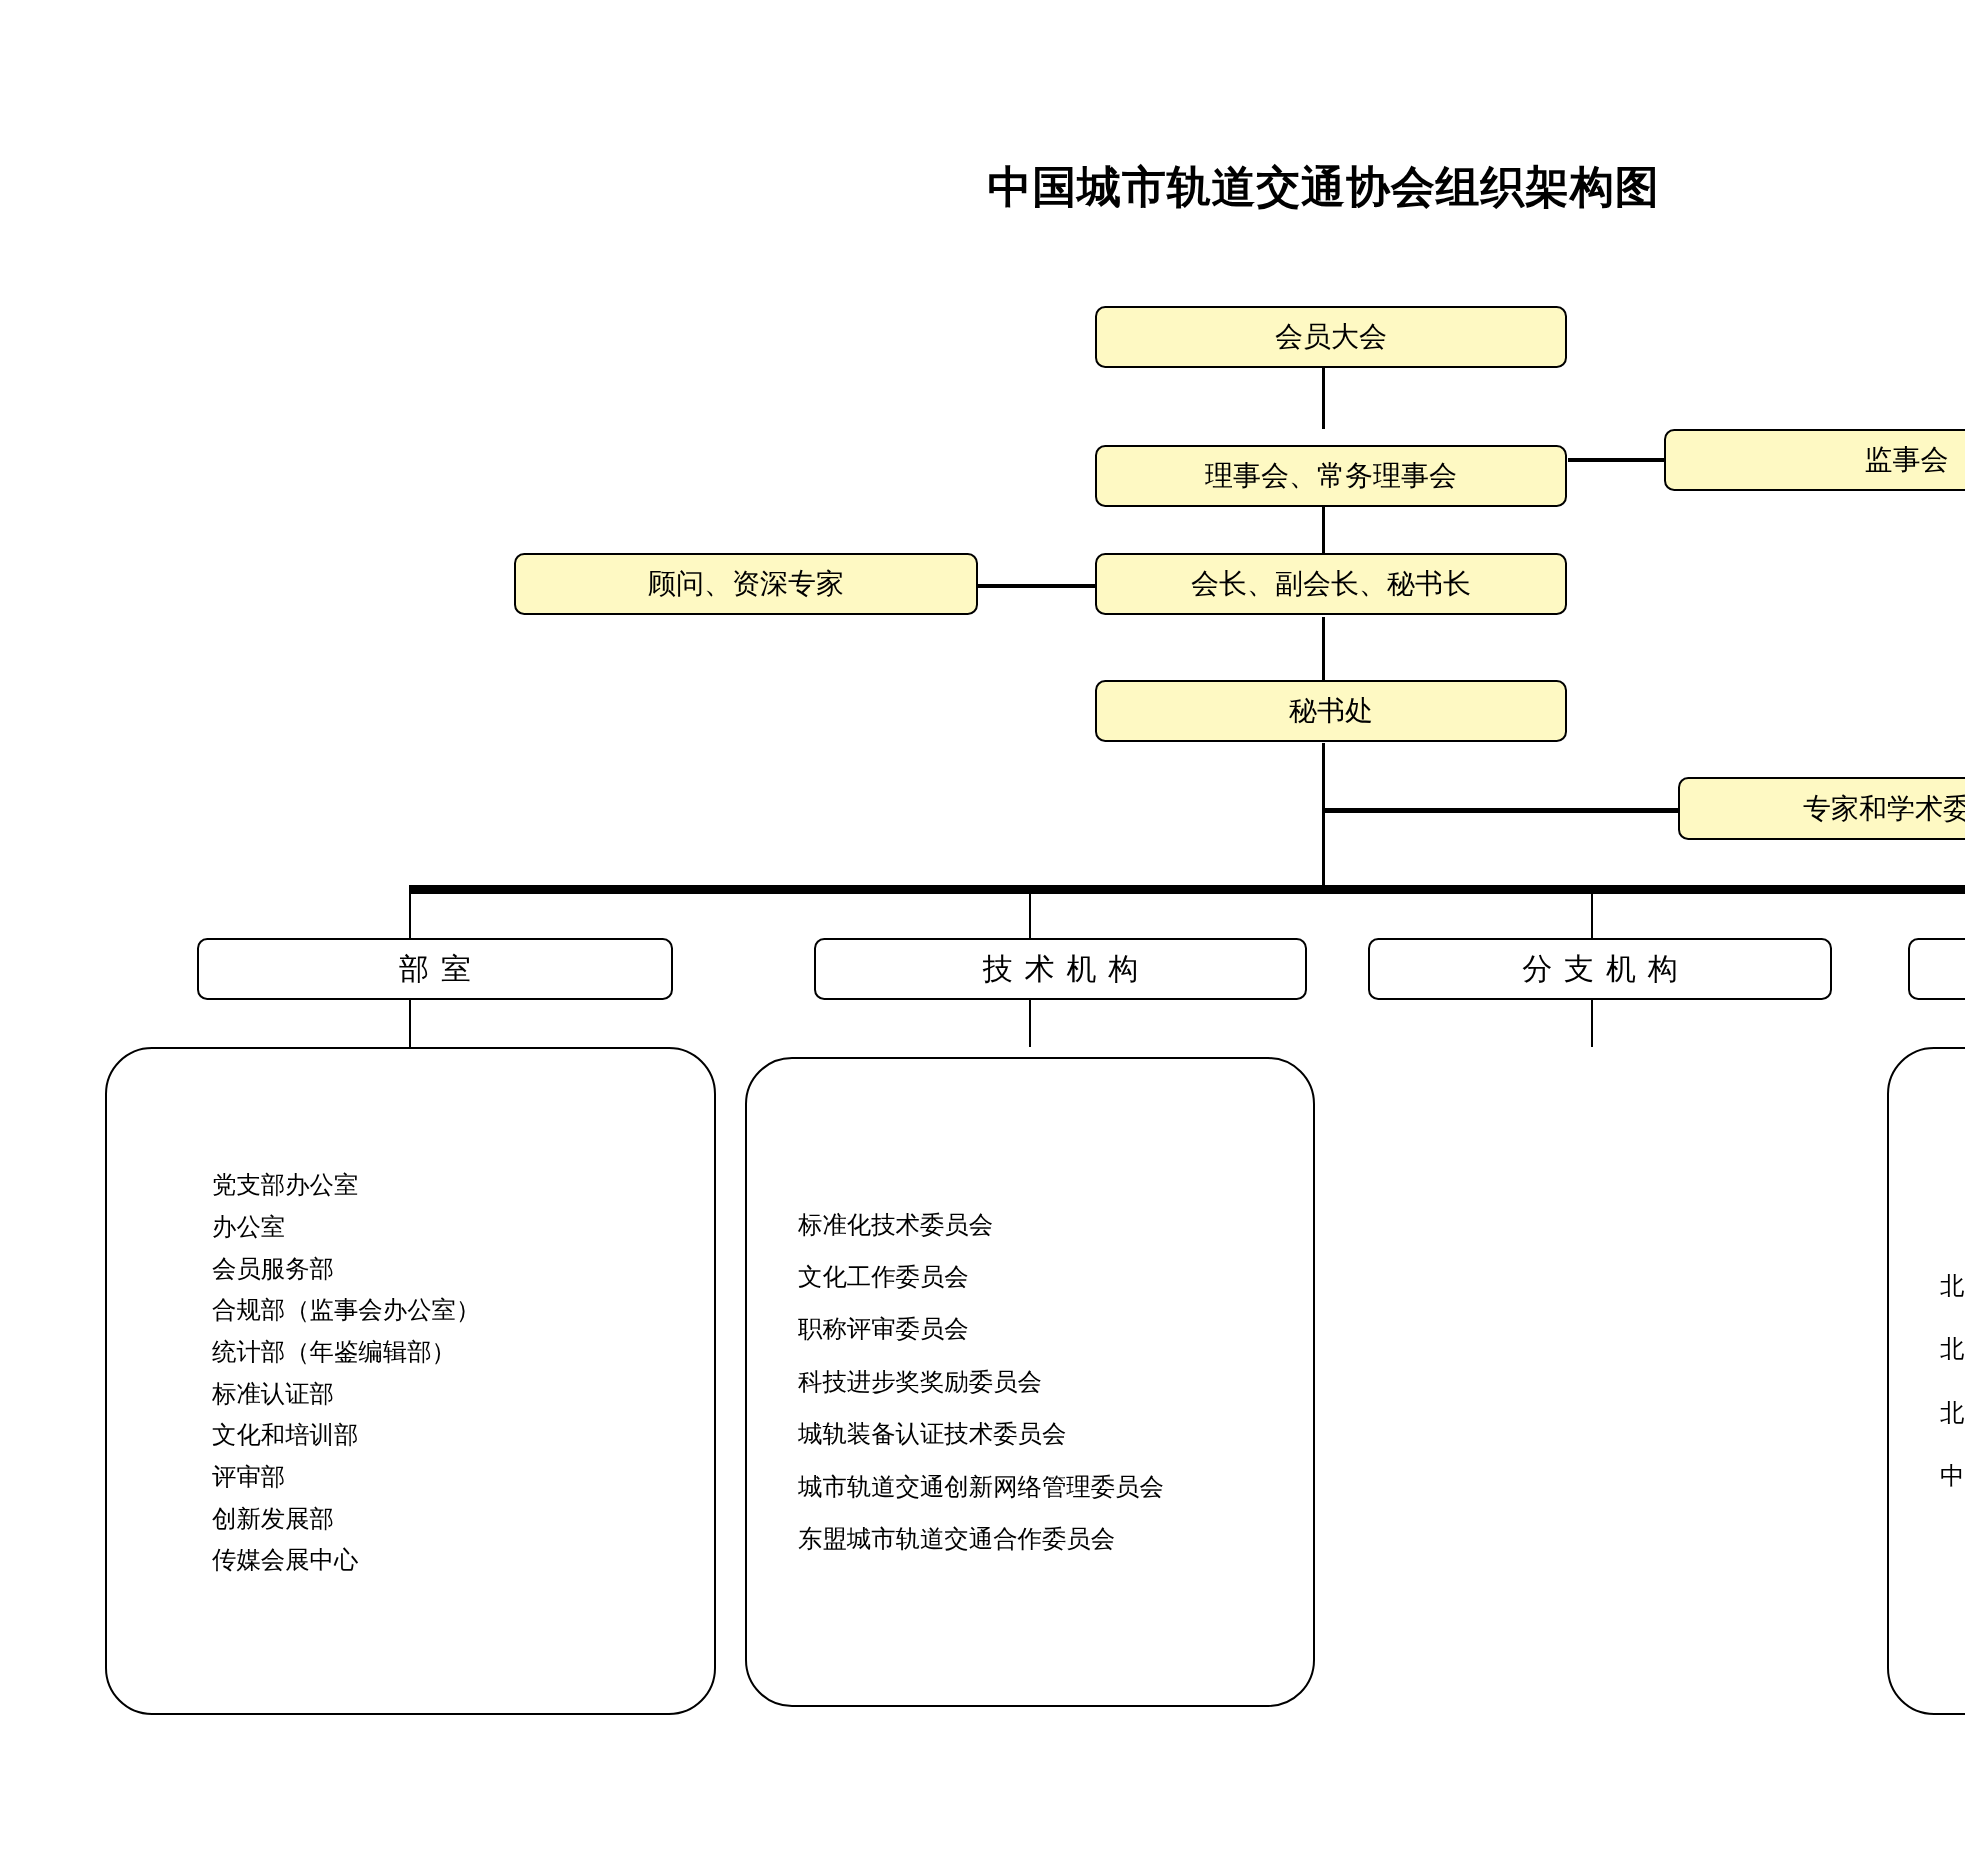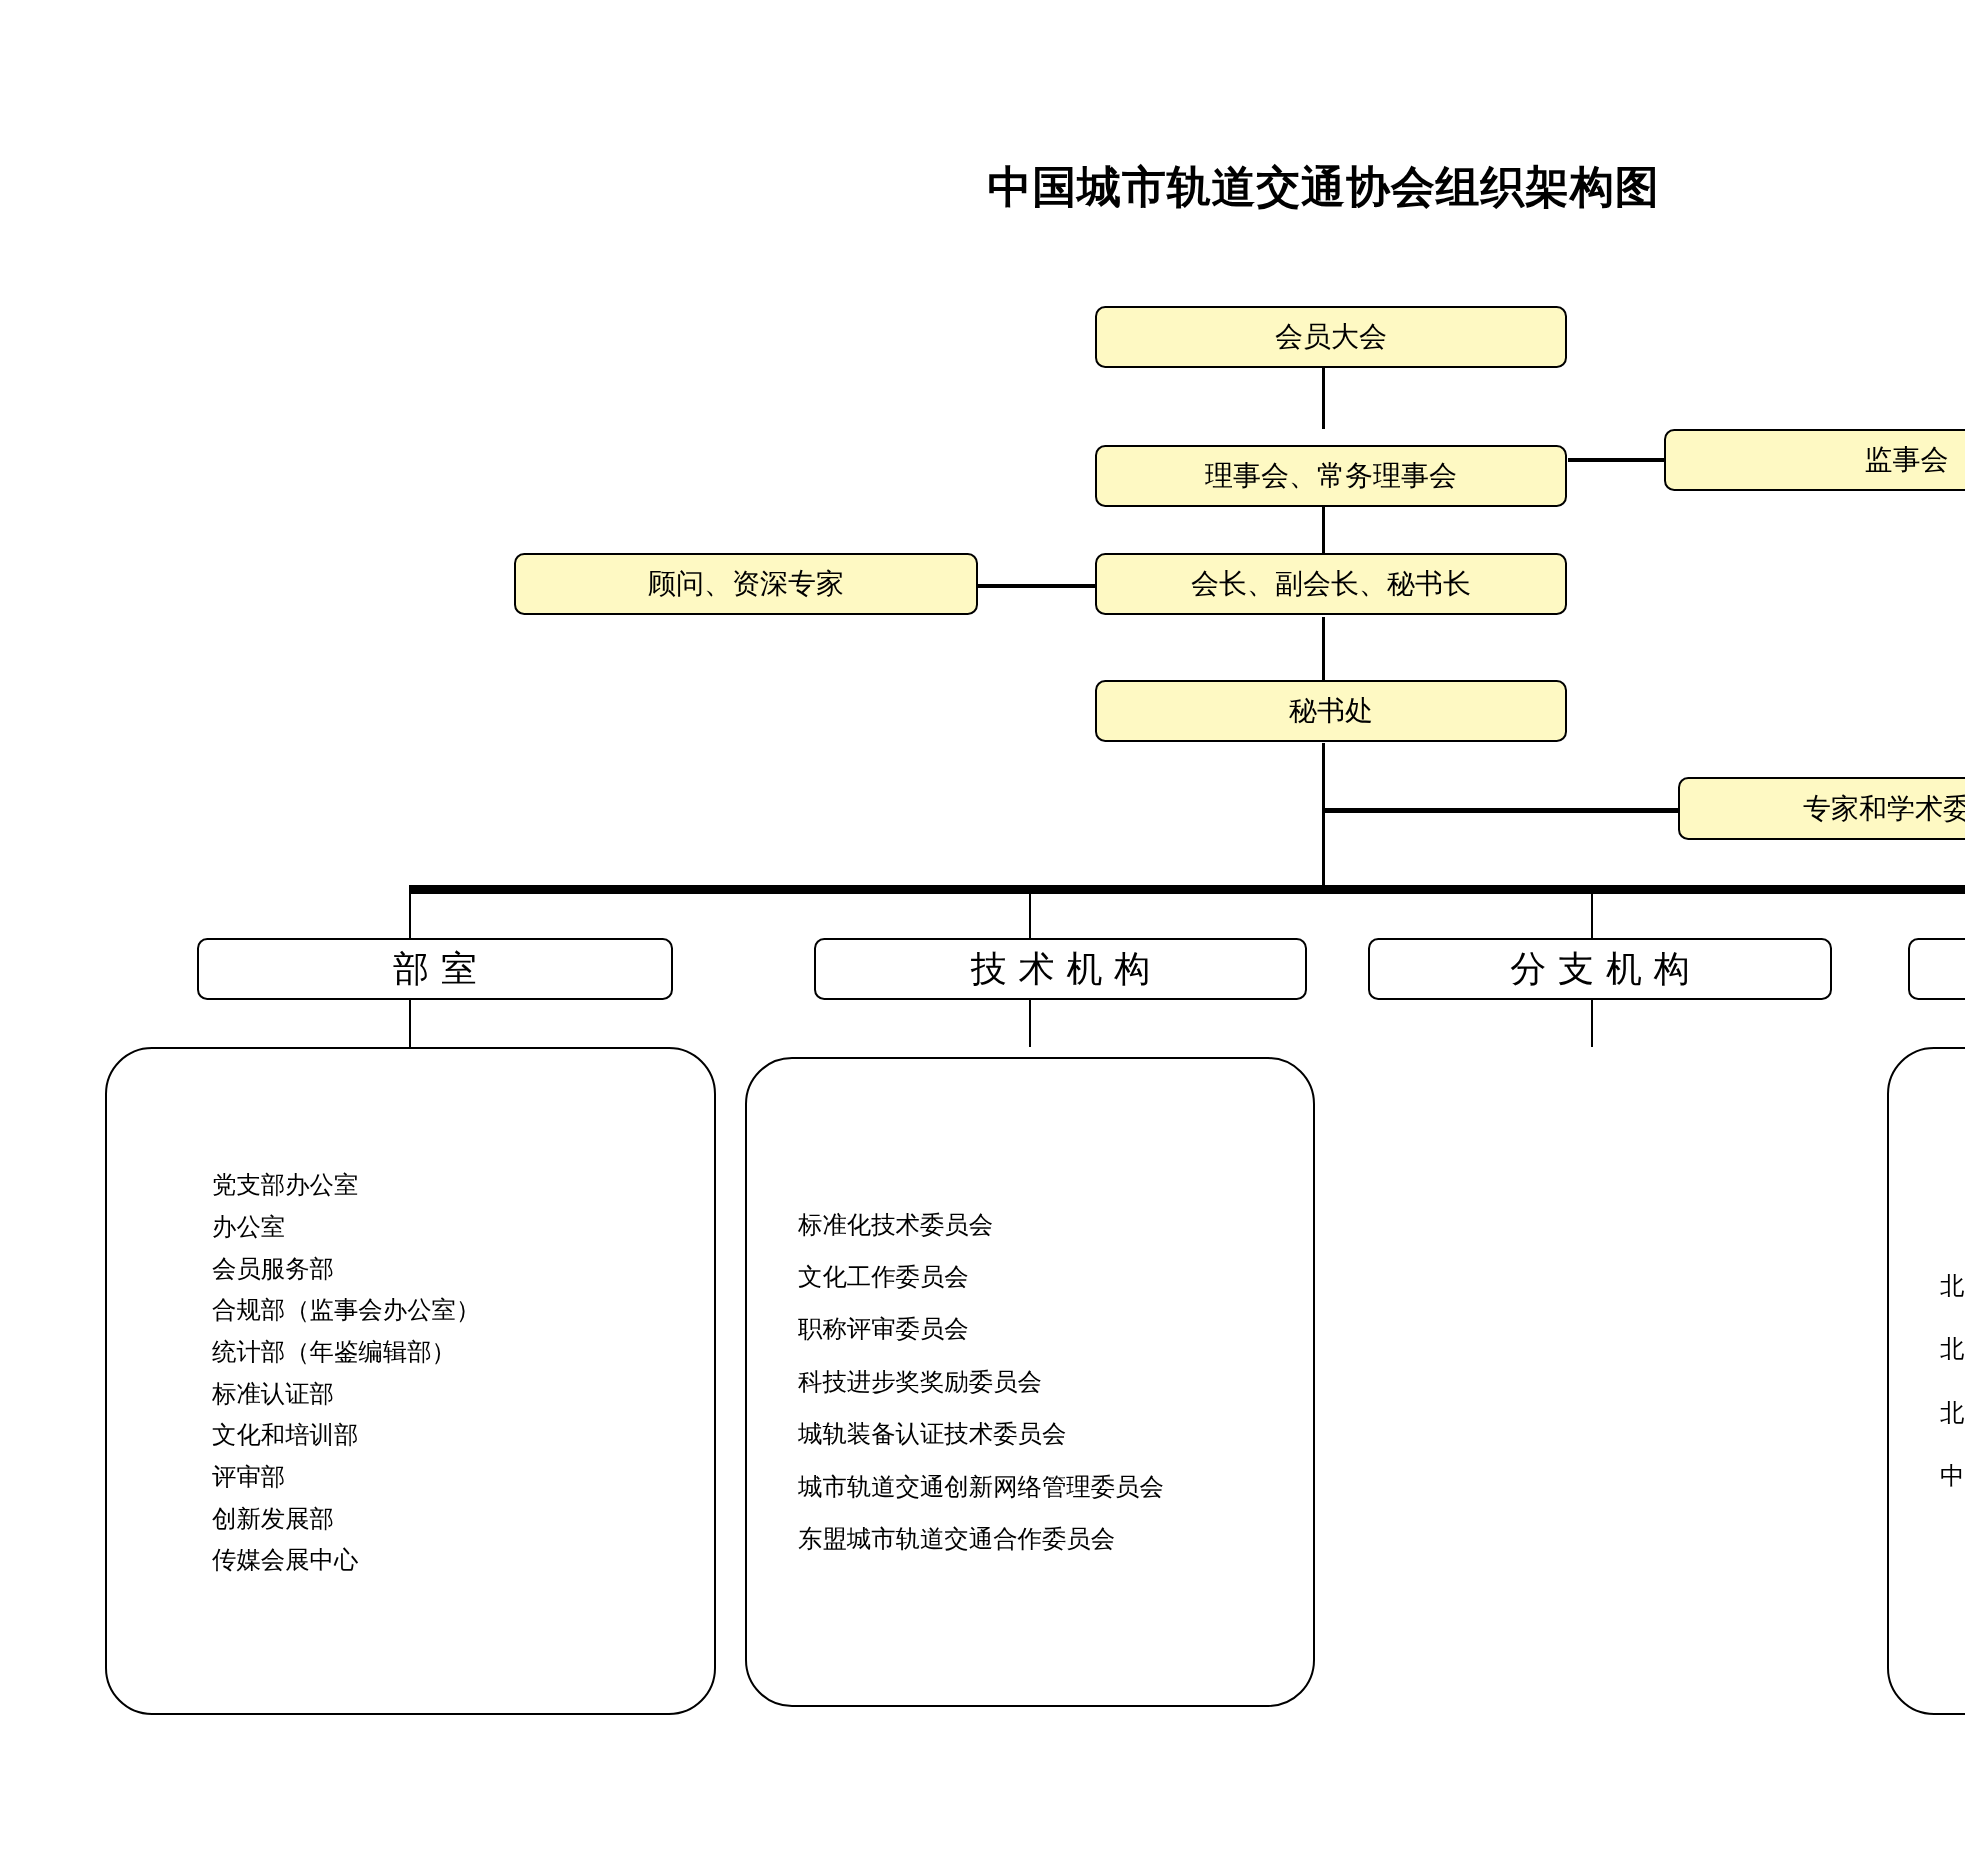--- a/index.html
+++ b/index.html
@@ -46,21 +46,21 @@
   
   .cat-head{
     position:absolute;
     box-sizing:border-box;
     border:2px solid #000;
     border-radius:10.2px;
     background:#ffffff;
     display:flex;
     align-items:center;
     justify-content:center;
-    font-size:36px;
+    font-size:30px;
     letter-spacing:11.8px;
     text-indent:11.8px;
     white-space:nowrap;
     z-index:3;
   }
 
   
   .panel{
     position:absolute;
     box-sizing:border-box;

